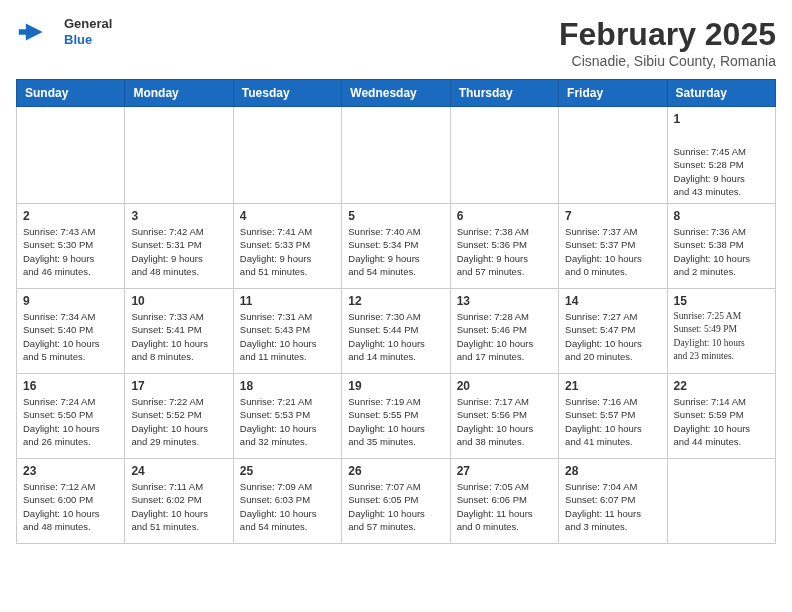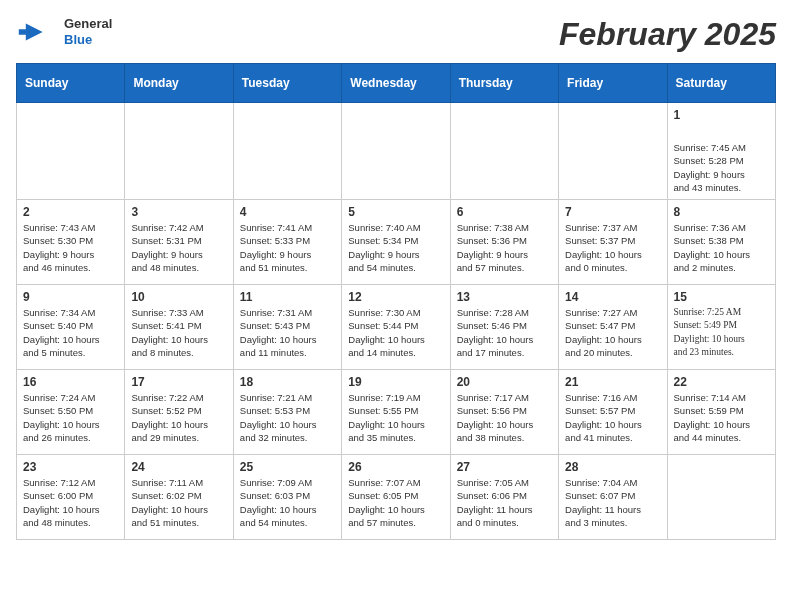--- a/index.html
+++ b/index.html
@@ -29,42 +29,41 @@
       line-height: 1.2;
     }
     .logo-text .general { color: #333; }
     .logo-text .blue { color: #1a6abf; }
     .logo-icon {
       width: 28px;
       height: 28px;
     }
     .title-block {
       text-align: right;
-      font-style: italic;
     }
     .month-title {
       font-size: 32px;
       font-weight: bold;
       color: #333;
     }
     .location {
       font-size: 14px;
       color: #555;
     }
     .calendar {
       width: 100%;
       border-collapse: collapse;
       border: 1px solid #ccc;
     }
     .calendar th {
       background-color: #1a6abf;
       color: white;
       font-size: 12px;
       font-weight: bold;
-      padding: 12px 8px;
+      padding: 6px 8px;
       text-align: left;
       border: 1px solid #1558a0;
     }
     .calendar td {
       vertical-align: top;
       border: 1px solid #ccc;
       padding: 5px 6px;
       font-size: 10px;
       color: #333;
       width: 108px;
@@ -103,20 +102,21 @@
 
       <polygon points="14,8 38,20 14,32 14,24 4,24 4,16 14,16" fill="#1a6abf"></polygon>
     </svg>
     <div class="logo-text">
       <span class="general">General</span>
       <span class="blue">Blue</span>
     </div>
   </div>
   <div class="title-block">
     <div class="month-title">February 2025</div>
+    <div class="location">Cisnadie, Sibiu County, Romania</div>
   </div>
 </div>
 
 <table class="calendar">
   <thead>
     <tr>
     <th>Sunday</th>
         <th>Monday</th>
         <th>Tuesday</th>
         <th>Wednesday</th>

